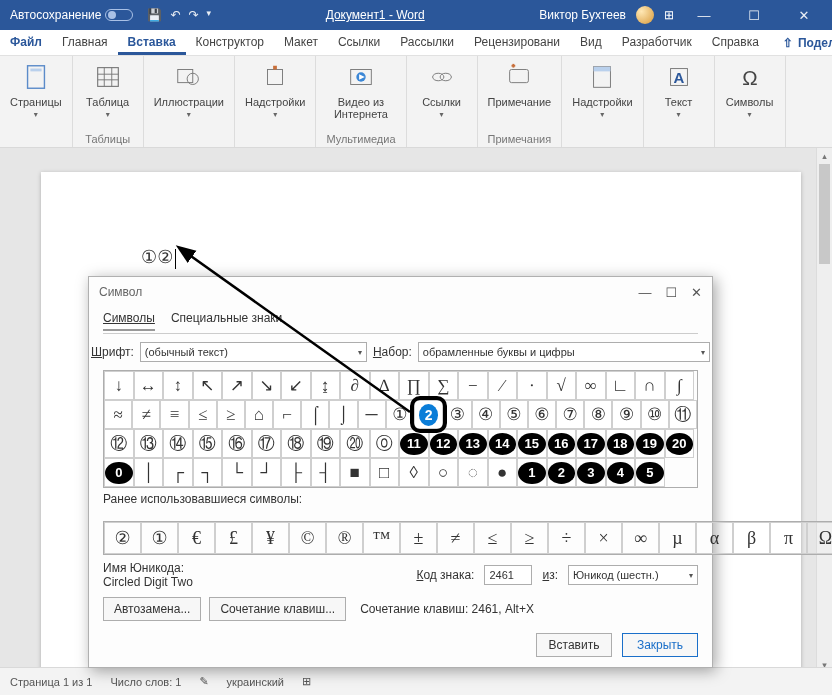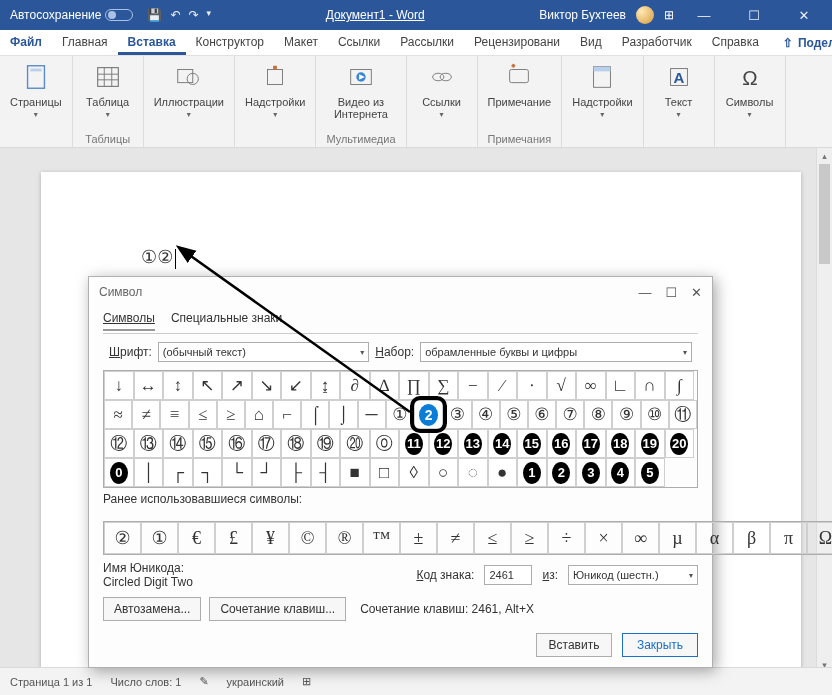--- a/index.html
+++ b/index.html
@@ -45,35 +45,35 @@
 
 
 .dialog{position:absolute;left:88px;top:276px;width:625px;height:392px;background:#fdfdfd;border:1px solid #b0b0b0;box-shadow:3px 3px 14px rgba(0,0,0,.35);z-index:50;font-size:12px;}
 .dlg-title{height:30px;display:flex;align-items:center;padding:0 10px;color:#666;}
 .dlg-title .wbtns{margin-left:auto;display:flex;gap:14px;color:#555;font-size:13px;}
 .dlg-tabs{display:flex;padding:0 14px;gap:16px;font-size:12px;}
 .dlg-tabs .t{padding:4px 0;color:#333;}
 .dlg-tabs .t.active{border-bottom:2px solid #999;}
 .dlg-tabs .t u{text-decoration:underline;}
 .dlg-sep{height:1px;background:#ccc;margin:2px 14px 6px;}
-.dlg-row{display:flex;align-items:center;padding:2px 20px;gap:6px;}
+.dlg-row{display:flex;align-items:center;padding:2px 2px;gap:6px;}
 .dlg-row label u{text-decoration:underline;}
 .sel{flex:1;height:20px;border:1px solid #adadad;background:#fff;display:flex;align-items:center;padding:0 4px;justify-content:space-between;font-size:11px;}
 .sel .ar{font-size:8px;color:#555;}
 .sel.small{flex:0 0 130px;}
 .sel.inp{flex:0 0 48px;}
 
 
 .grid{margin:6px 14px 4px;border:1px solid #adadad;}
 .grow{display:flex;}
 .gc{width:29.5px;height:29px;border:1px solid #cfcfcf;display:flex;align-items:center;justify-content:center;font-size:17px;font-family:"Segoe UI Symbol","Arial Unicode MS",serif;background:#fff;position:relative;}
 .gc.sel{z-index:5;}
 .gc.sel::before{content:"";position:absolute;inset:-5px;border:4px solid #000;border-radius:10px;}
 .gc.sel .inner{width:22px;height:22px;border-radius:50%;background:#0a7dd8;color:#fff;display:flex;align-items:center;justify-content:center;font-size:14px;font-weight:600;}
-.gc.bcirc span{width:18px;height:22px;border-radius:50%;background:#000;color:#fff;display:flex;align-items:center;justify-content:center;font-size:13px;font-weight:600;}
+.gc.bcirc span{width:28px;height:22px;border-radius:50%;background:#000;color:#fff;display:flex;align-items:center;justify-content:center;font-size:13px;font-weight:600;}
 
 .recent{margin:4px 14px;}
 .recent .lbl{font-size:12px;margin-bottom:15px;}
 .rgrid{display:flex;border:1px solid #adadad;width:fit-content;}
 .rc{width:37px;height:32px;border:1px solid #cfcfcf;display:flex;align-items:center;justify-content:center;font-size:18px;font-family:"Segoe UI Symbol",serif;}
 
 .meta{margin:6px 14px 0;display:flex;align-items:center;gap:10px;}
 .meta .left{flex:1;}
 .meta .left .l1{font-size:12px;}
 .meta .left .l2{font-size:12px;color:#333;}

